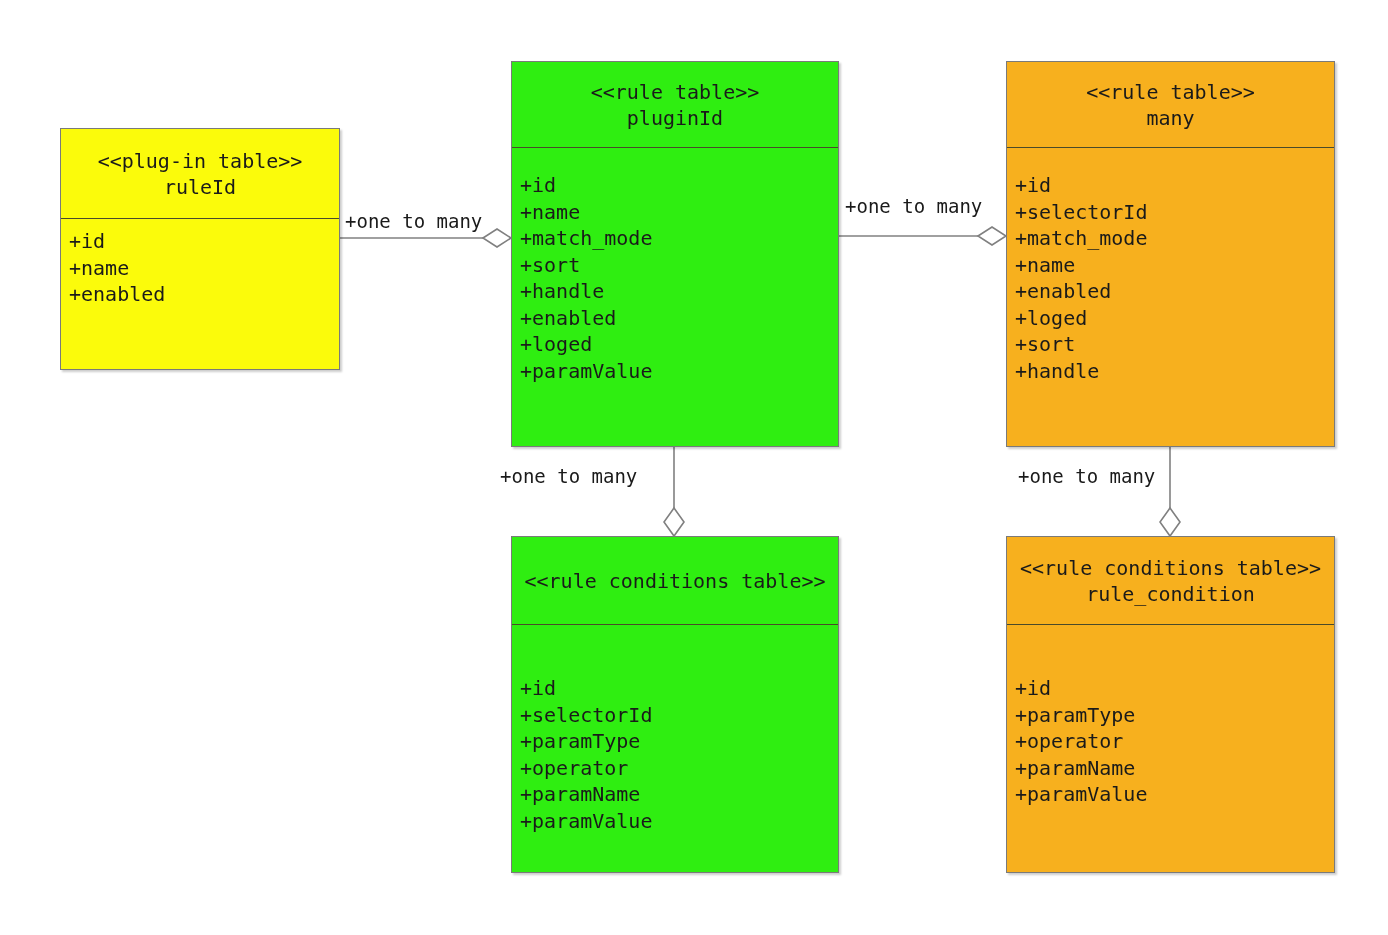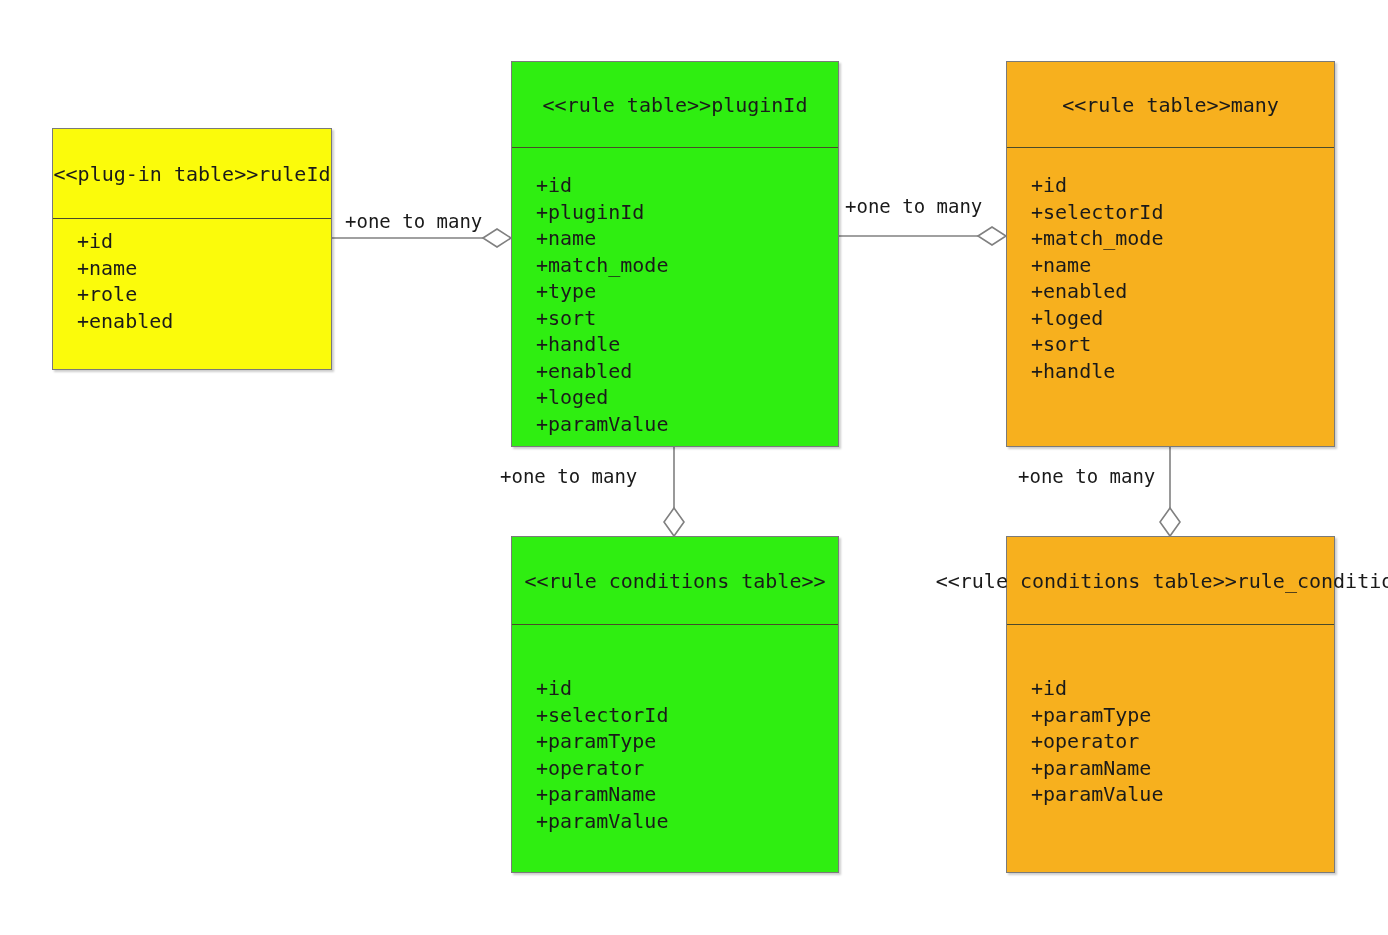--- a/index.html
+++ b/index.html
@@ -25,42 +25,41 @@
     box-shadow: 2px 2px 2px rgba(0,0,0,0.20);
     display: flex;
     flex-direction: column;
     z-index: 5;
   }
   .uml-header {
     box-sizing: border-box;
     border-bottom: 1.5px solid #4a4a2a;
     text-align: center;
     display: flex;
-    flex-direction: row;
+    flex-direction: column;
     align-items: center;
     justify-content: center;
     padding: 0 4px;
   }
   .stereotype, .entity-name {
     display: block;
     font-family: "DejaVu Sans Mono", "Liberation Mono", monospace;
     font-size: 20px;
     line-height: 26px;
     color: #1a1a1a;
     white-space: nowrap;
     letter-spacing: 0px;
   }
   .uml-body {
     flex: 1 1 auto;
     box-sizing: border-box;
     padding: 0px 0 0 8px;
     display: flex;
     flex-direction: column;
     justify-content: flex-start;
-    margin-left: 16px;
   }
   .attr {
     font-family: "DejaVu Sans Mono", "Liberation Mono", monospace;
     font-size: 20px;
     line-height: 26.5px;
     color: #1a1a1a;
     white-space: nowrap;
     text-align: left;
   }
 
@@ -104,44 +103,41 @@
   </svg>
 
   <div class="edge-label" style="left:345px; top:210px;">+one to many</div>
 
   <div class="edge-label" style="left:845px; top:195px;">+one to many</div>
 
   <div class="edge-label" style="left:500px; top:465px;">+one to many</div>
 
   <div class="edge-label" style="left:1018px; top:465px;">+one to many</div>
 
-  <div class="uml-box" style="left:52px; top:128px; width:280px; height:242px; background:#fbfb0b;">
+  <div class="uml-box" style="left:60px; top:128px; width:280px; height:242px; background:#fbfb0b;">
     <div class="uml-header" style="height:90px;">
       <span class="stereotype">&lt;&lt;plug-in table&gt;&gt;</span>
       <span class="entity-name">ruleId</span>
     </div>
     <div class="uml-body" style="padding-top:9px;">
       <span class="attr">+id</span>
       <span class="attr">+name</span>
-      <span class="attr">+role</span>
       <span class="attr">+enabled</span>
     </div>
   </div>
 
   <div class="uml-box" style="left:511px; top:61px; width:328px; height:386px; background:#2fee11;">
     <div class="uml-header" style="height:86px;">
       <span class="stereotype">&lt;&lt;rule table&gt;&gt;</span>
       <span class="entity-name">pluginId</span>
     </div>
     <div class="uml-body" style="padding-top:24px;">
       <span class="attr">+id</span>
-      <span class="attr">+pluginId</span>
       <span class="attr">+name</span>
       <span class="attr">+match_mode</span>
-      <span class="attr">+type</span>
       <span class="attr">+sort</span>
       <span class="attr">+handle</span>
       <span class="attr">+enabled</span>
       <span class="attr">+loged</span>
       <span class="attr">+paramValue</span>
     </div>
   </div>
 
   <div class="uml-box" style="left:1006px; top:61px; width:329px; height:386px; background:#f7b01e;">
     <div class="uml-header" style="height:86px;">

